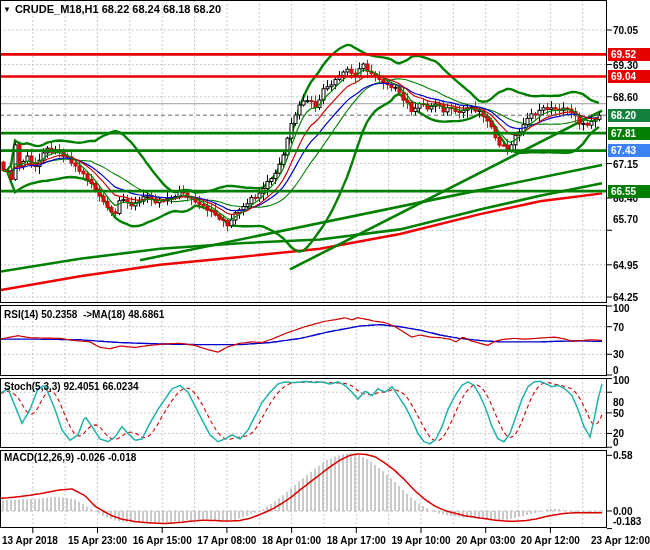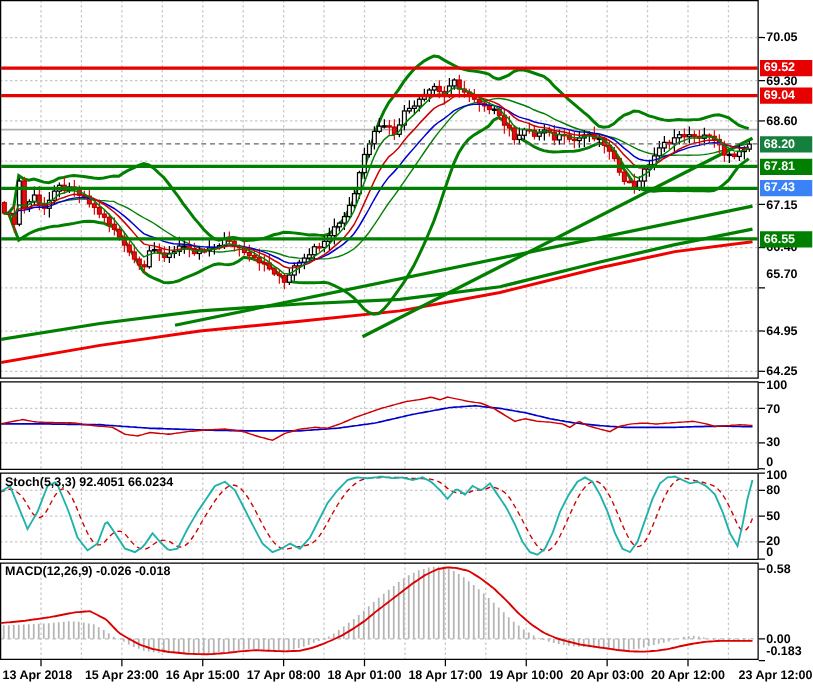--- a/index.html
+++ b/index.html
@@ -629,39 +629,42 @@
       <line x1="97.5" y1="528" x2="97.5" y2="533" stroke="#000" stroke-width="1"></line>
       <line x1="162.2" y1="528" x2="162.2" y2="533" stroke="#000" stroke-width="1"></line>
       <line x1="226.90000000000003" y1="528" x2="226.90000000000003" y2="533" stroke="#000" stroke-width="1"></line>
       <line x1="291.6" y1="528" x2="291.6" y2="533" stroke="#000" stroke-width="1"></line>
       <line x1="356.3" y1="528" x2="356.3" y2="533" stroke="#000" stroke-width="1"></line>
       <line x1="421.00000000000006" y1="528" x2="421.00000000000006" y2="533" stroke="#000" stroke-width="1"></line>
       <line x1="485.70000000000005" y1="528" x2="485.70000000000005" y2="533" stroke="#000" stroke-width="1"></line>
       <line x1="550.4" y1="528" x2="550.4" y2="533" stroke="#000" stroke-width="1"></line>
     </svg>
 
+  <div id="title-bar"><span id="dd">▼</span><span>CRUDE_M18,H1</span>
+    <span>68.22 68.24 68.18 68.20</span></div>
 
+  <div class="lbl panel-label" style="left:4px;top:309px;">RSI(14) 50.2358  -&gt;MA(18) 48.6861</div>
   <div class="lbl panel-label" style="left:4px;top:381px;">Stoch(5,3,3) 92.4051 66.0234</div>
   <div class="lbl panel-label" style="left:4px;top:452px;">MACD(12,26,9) -0.026 -0.018</div>
 
   <div id="overlay">
       <div class="axis-lbl" style="left: 613px; top: 25px;">70.05</div>
       <div class="axis-lbl" style="left: 613px; top: 60px;">69.30</div>
       <div class="axis-lbl" style="left: 613px; top: 92px;">68.60</div>
       <div class="axis-lbl" style="left: 613px; top: 159px;">67.15</div>
       <div class="axis-lbl" style="left: 613px; top: 193px;">66.40</div>
       <div class="axis-lbl" style="left: 613px; top: 214px;">65.70</div>
       <div class="axis-lbl" style="left: 613px; top: 260px;">64.95</div>
       <div class="axis-lbl" style="left: 613px; top: 292px;">64.25</div>
       <div class="axis-lbl" style="left: 613px; top: 303px;">100</div>
       <div class="axis-lbl" style="left: 613px; top: 322px;">70</div>
       <div class="axis-lbl" style="left: 613px; top: 349px;">30</div>
       <div class="axis-lbl" style="left: 613px; top: 365px;">0</div>
       <div class="axis-lbl" style="left: 613px; top: 375px;">100</div>
-      <div class="axis-lbl" style="left: 613px; top: 387px;">80</div>
+      <div class="axis-lbl" style="left: 613px; top: 397px;">80</div>
       <div class="axis-lbl" style="left: 613px; top: 408px;">50</div>
       <div class="axis-lbl" style="left: 613px; top: 428px;">20</div>
       <div class="axis-lbl" style="left: 613px; top: 437px;">0</div>
       <div class="axis-lbl" style="left: 613px; top: 450px;">0.58</div>
       <div class="axis-lbl" style="left: 613px; top: 506px;">0.00</div>
       <div class="axis-lbl" style="left: 613px; top: 516px;">-0.183</div>
       <div class="badge" style="top: 47.9012px; background: rgb(230, 0, 0);">69.52</div>
       <div class="badge" style="top: 70.0004px; background: rgb(230, 0, 0);">69.04</div>
       <div class="badge" style="top: 126.63px; background: rgb(0, 127, 0);">67.81</div>
       <div class="badge" style="top: 144.125px; background: #3b82f6;">67.43</div>

